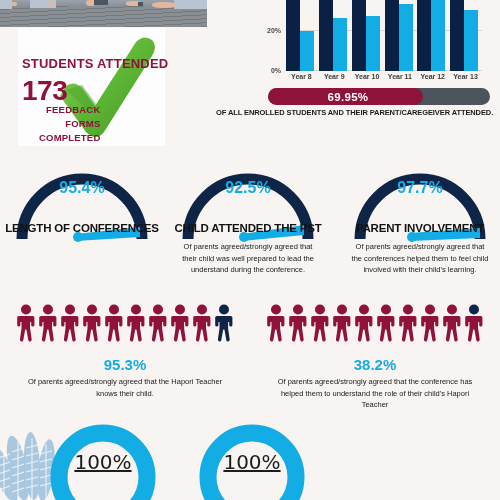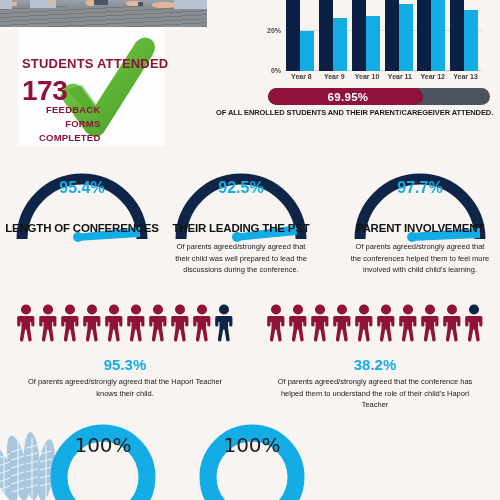--- a/index.html
+++ b/index.html
@@ -81,21 +81,21 @@
   }
   .prog-caption {
     position: absolute; left: 216px; top: 108px; width: 284px;
     font-size: 7.5px; font-weight: bold; color: #1b1b1b; letter-spacing: -0.1px;
     text-align: left;
   }
 
   
   .gauge { position: absolute; width: 168px; }
   .g1 { left: -2px; top: 165px; }
-  .g2 { left: 157px; top: 165px; text-decoration: underline; }
+  .g2 { left: 164px; top: 165px; text-decoration: underline; }
   .g3 { left: 336px; top: 165px; }
   .gauge-svg { display: block; margin: 0 auto; }
   .gauge-pct {
     position: absolute; left: 0; top: 14px; width: 100%;
     text-align: center; font-size: 16px; font-weight: bold; color: #14ace4;
   }
   .gauge-title {
     position: absolute; left: 0; top: 57px; width: 100%;
     text-align: center; font-size: 11.5px; font-weight: bold; color: #121212;
     letter-spacing: -0.2px;
@@ -119,23 +119,24 @@
   }
   .people-desc {
     margin: 3px auto 0; width: 208px; text-align: center;
     font-size: 7.5px; color: #1b1b1b; line-height: 1.55;
   }
 
   
   .donut { position: absolute; top: 421px; width: 112px; height: 79px; overflow: hidden; }
   .d1 { left: 47px; } .d2 { left: 196px; } .d3 { left: 338px; }
   .donut-label {
-    position: absolute; left: 0; top: 12px; width: 100%;
+    position: absolute; left: 0; top: 29px; width: 100%;
     text-align: center; font-size: 20px; color: #1c1c1c;
     font-family: "DejaVu Sans", sans-serif;
+    text-decoration: underline;
   }
 
   
   .leaves { position: absolute; left: -6px; top: 428px; width: 70px; height: 72px; }
 </style>
 </head>
 <body>
 
 <div id="page">
 
@@ -244,33 +245,33 @@
     <div class="gauge-title">LENGTH OF CONFERENCES</div>
   </div>
 
   <div class="gauge g2">
     <svg class="gauge-svg" width="152" height="80" viewBox="0 0 152 80">
       <path d="M16 74 A60 60 0 0 1 136 74" fill="none" stroke="#0f2547" stroke-width="11" stroke-linecap="butt"></path>
       <path d="M70 69 L132 60 L132 70 L70 76 Z" fill="#14ace4"></path>
       <circle cx="72" cy="72" r="5" fill="#14ace4"></circle>
     </svg>
     <div class="gauge-pct">92.5%</div>
-    <div class="gauge-title">THEIR LEADING THE PST</div>
-    <div class="gauge-desc">Of parents agreed/strongly agreed that their child was well prepared to lead the discussions during the conference.</div>
+    <div class="gauge-title">CHILD ATTENDED THE PST</div>
+    <div class="gauge-desc">Of parents agreed/strongly agreed that their child was well prepared to lead the understand during the conference.</div>
   </div>
 
   <div class="gauge g3">
     <svg class="gauge-svg" width="152" height="80" viewBox="0 0 152 80">
       <path d="M16 74 A60 60 0 0 1 136 74" fill="none" stroke="#0f2547" stroke-width="11" stroke-linecap="butt"></path>
       <path d="M66 68 L136 63 L136 73 L66 76 Z" fill="#14ace4"></path>
       <circle cx="68" cy="72" r="5" fill="#14ace4"></circle>
     </svg>
     <div class="gauge-pct">97.7%</div>
     <div class="gauge-title">PARENT INVOLVEMENT</div>
-    <div class="gauge-desc">Of parents agreed/strongly agreed that the conferences helped them to feel more involved with child child's learning.</div>
+    <div class="gauge-desc">Of parents agreed/strongly agreed that the conferences helped them to feel child involved with their child's learning.</div>
   </div>
 
   <div class="people-block pb1">
     <div class="people-row" id="prow0">
         <div>
   <svg width="20" height="38" viewBox="0 0 20 38">
     <circle cx="10" cy="5.5" r="5" fill="#8e1239"></circle>
     <path d="M3.2 12 h13.6 a1.6 1.6 0 0 1 1.6 1.6 v7.4 a1.6 1.6 0 0 1-3.2 0 v-3 h-1.1 v6.3 l1.6 11.3
              a1.7 1.7 0 0 1-3.4 .3 l-1.9 -10.3 h-1.2 l-1.9 10.3 a1.7 1.7 0 0 1-3.4 -.3 l1.6 -11.3 v-6.3
              h-1.1 v3 a1.6 1.6 0 0 1-3.2 0 v-7.4 a1.6 1.6 0 0 1 1.6 -1.6 z" fill="#8e1239"></path>

